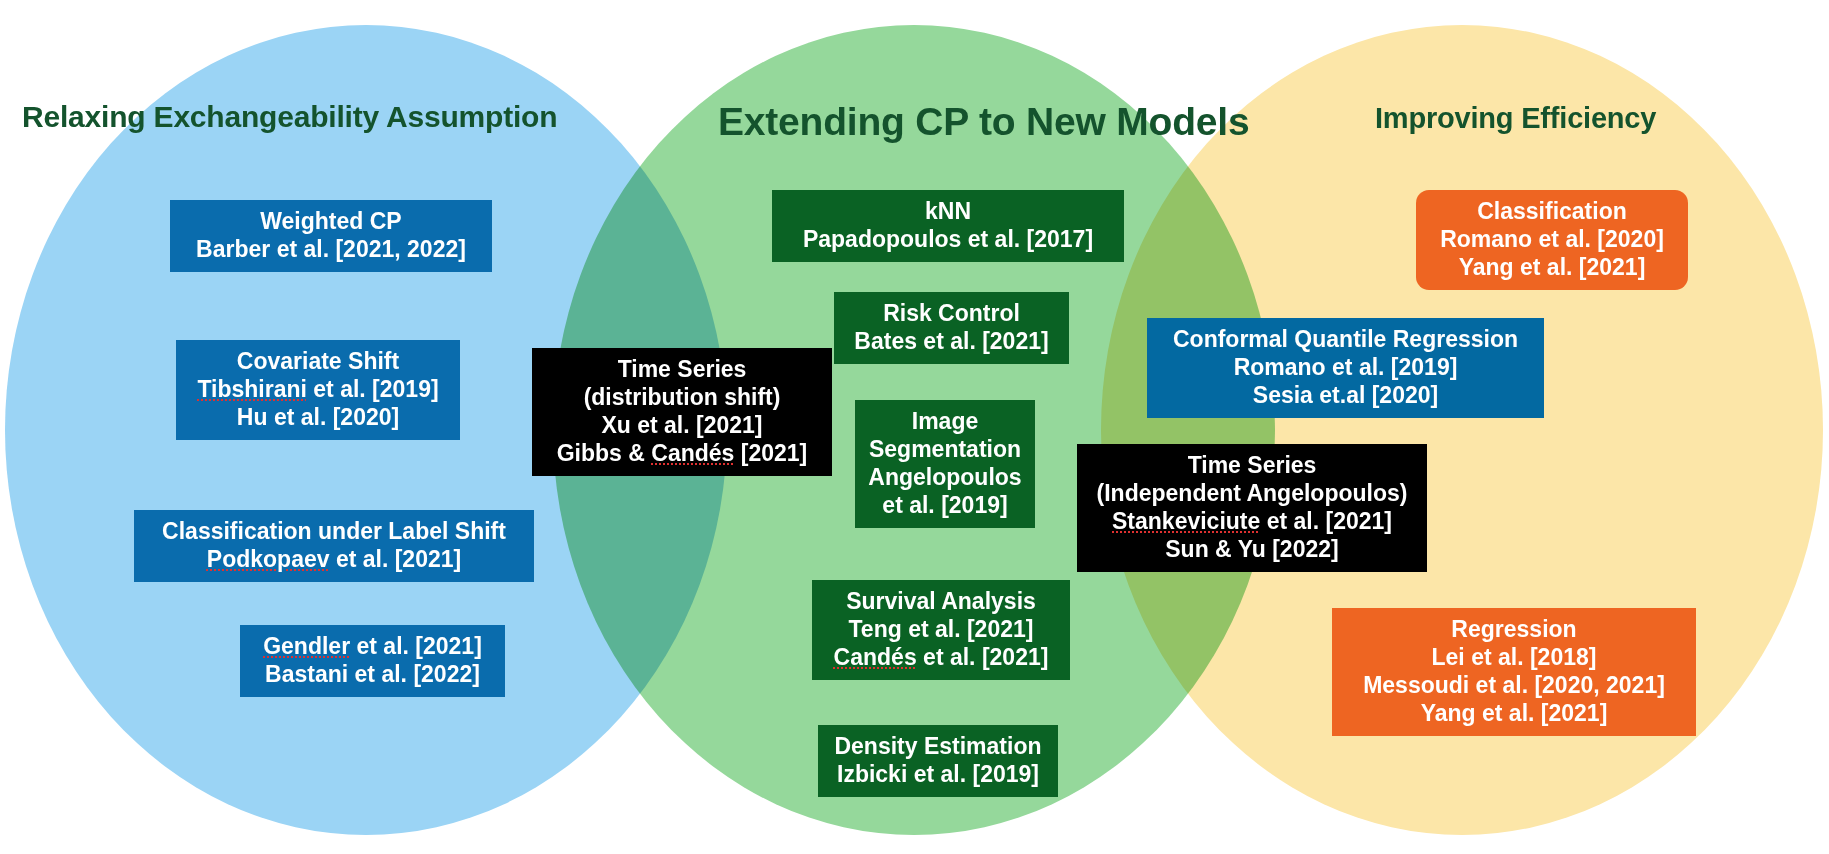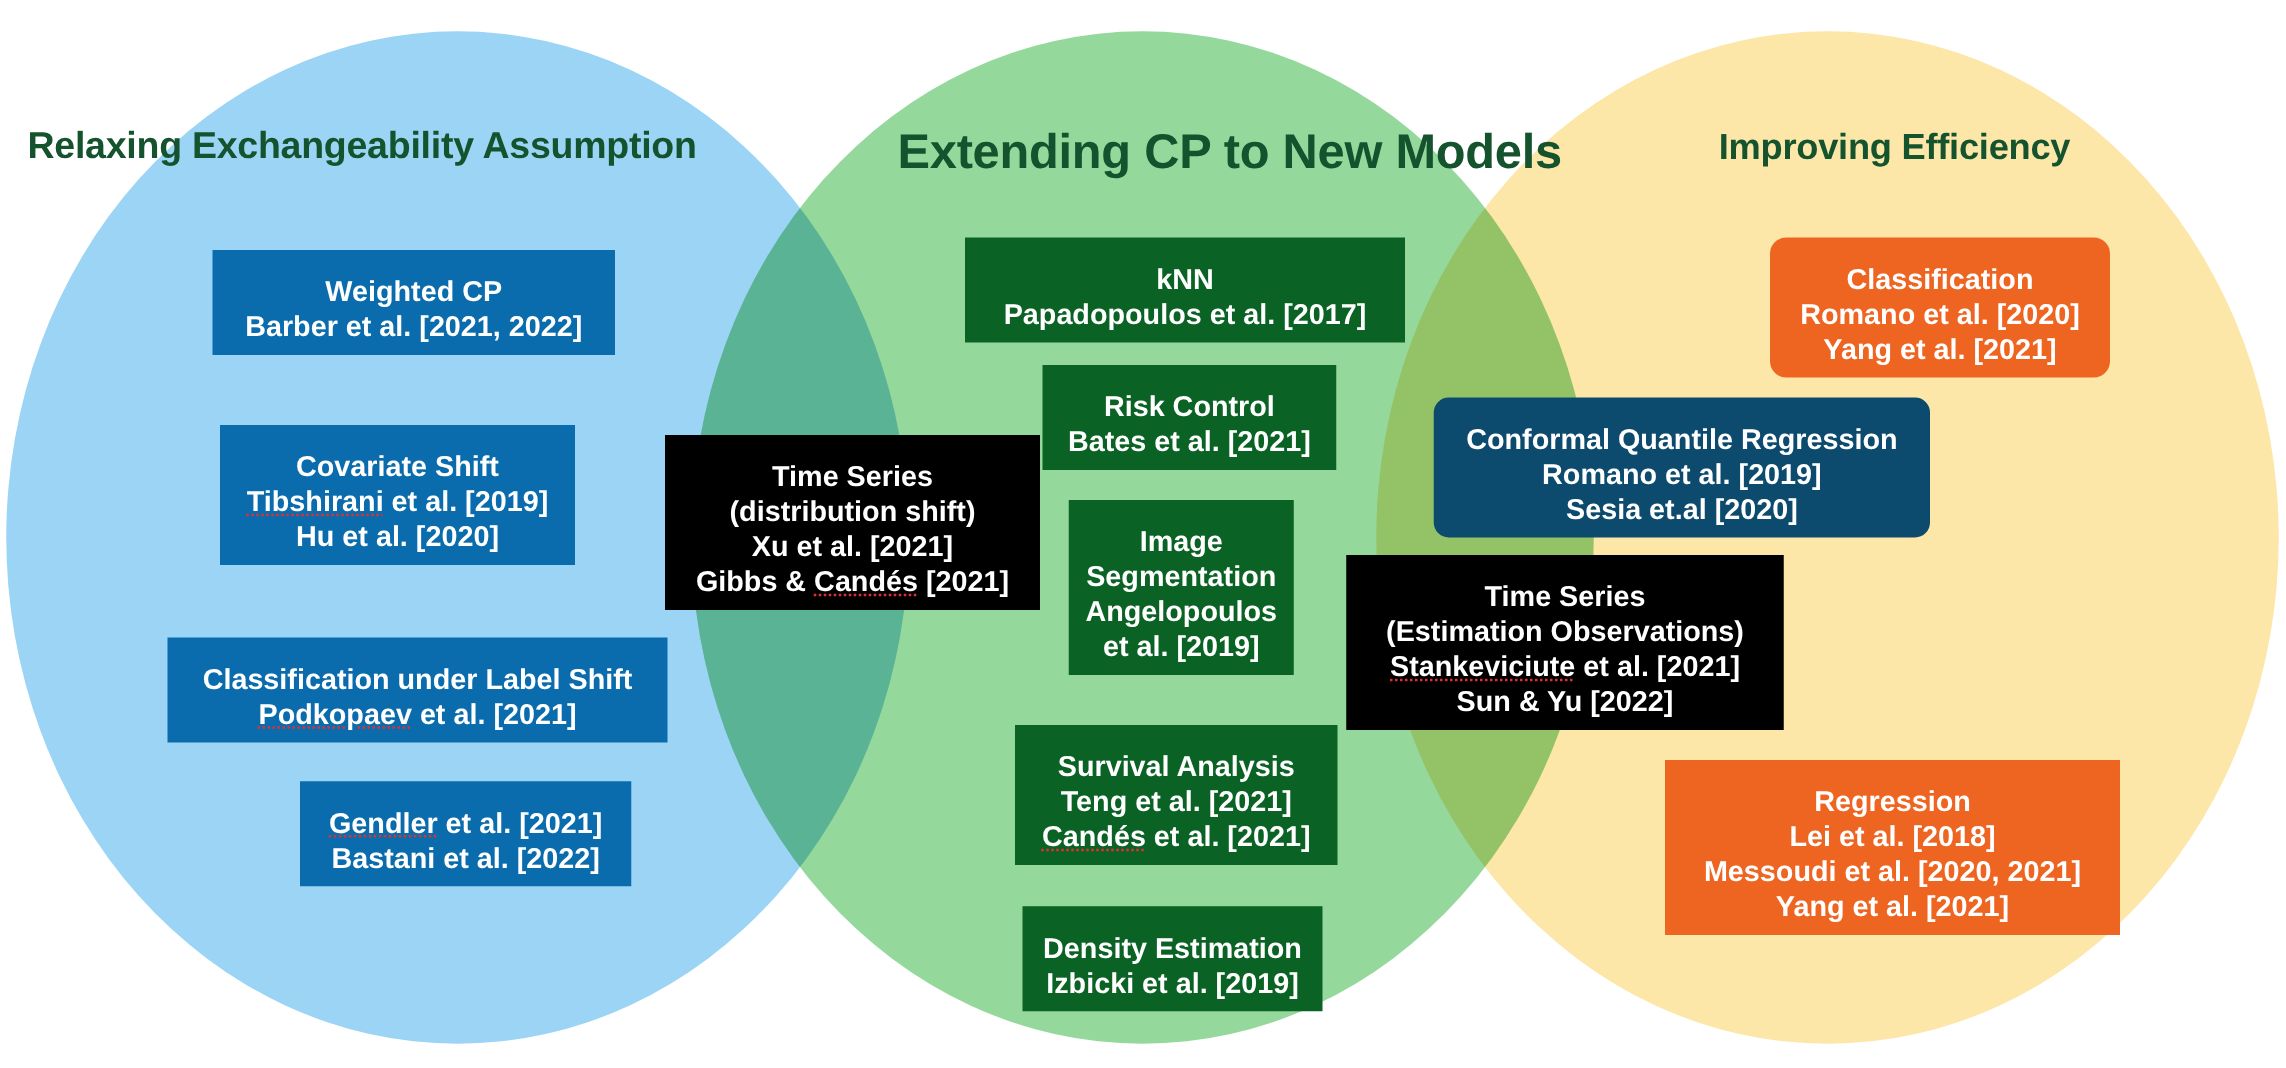--- a/index.html
+++ b/index.html
@@ -64,37 +64,37 @@
 
   
   .topic-box {
     position: absolute;
     box-sizing: border-box;
     color: #ffffff;
     text-align: center;
     font-weight: bold;
     font-size: 23px;
     line-height: 1.22;
-    padding: 19px 12px 9px 12px;
+    padding: 7px 12px 9px 12px;
     white-space: nowrap;
   }
   .topic-box .line { display: block; }
   .spell {
     text-decoration: underline;
     text-decoration-style: dotted;
     text-decoration-color: #E03030;
     text-decoration-thickness: 2px;
     text-underline-offset: 2px;
   }
 
   .box-blue   { background: #0A6CAD; }
   .box-green  { background: #0A6224; }
   .box-black  { background: #000000; }
   .box-orange { background: #EE6522; }
-  .box-amber  { background: #0c4a6e; border-radius: 12px; }
+  .box-amber  { background: #0369a1; }
 
   
   #box-weighted-cp        { left: 170px;  top: 200px;  width: 322px; }
   #box-covariate-shift    { left: 176px;  top: 340px;  width: 284px; }
   #box-label-shift        { left: 134px;  top: 510px;  width: 400px; }
   #box-adversarial        { left: 240px;  top: 625px;  width: 265px; }
 
   
   #box-knn                { left: 772px;  top: 190px;  width: 352px; }
   #box-risk-control       { left: 834px;  top: 292px;  width: 235px; }
@@ -177,21 +177,21 @@
 
   <div class="topic-box box-black" id="box-ts-dist">
     <span class="line">Time Series</span>
     <span class="line">(distribution shift)</span>
     <span class="line">Xu et al. [2021]</span>
     <span class="line">Gibbs &amp; <span class="spell">Candés</span> [2021]</span>
   </div>
 
   <div class="topic-box box-black" id="box-ts-indep">
     <span class="line">Time Series</span>
-    <span class="line">(Estimation Observations)</span>
+    <span class="line">(Independent Angelopoulos)</span>
     <span class="line"><span class="spell">Stankeviciute</span> et al. [2021]</span>
     <span class="line">Sun &amp; Yu [2022]</span>
   </div>
 
   <div class="topic-box box-orange" id="box-classification">
     <span class="line">Classification</span>
     <span class="line">Romano et al. [2020]</span>
     <span class="line">Yang et al. [2021]</span>
   </div>
 

